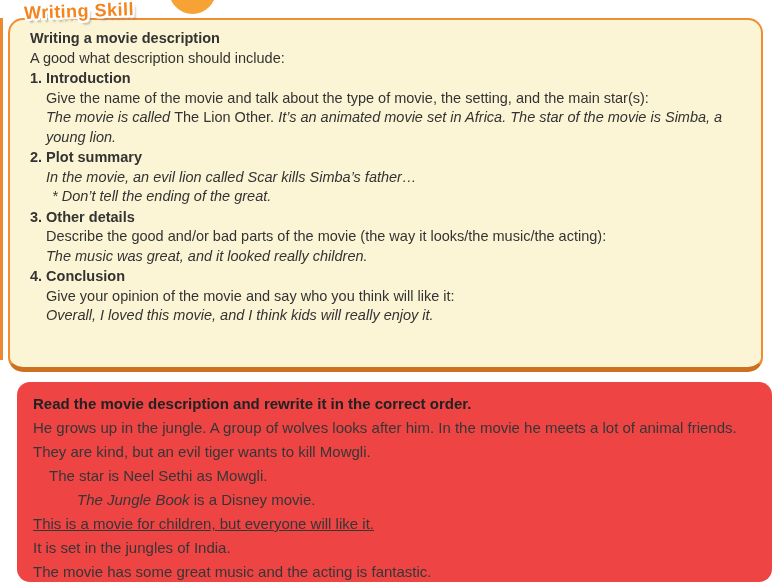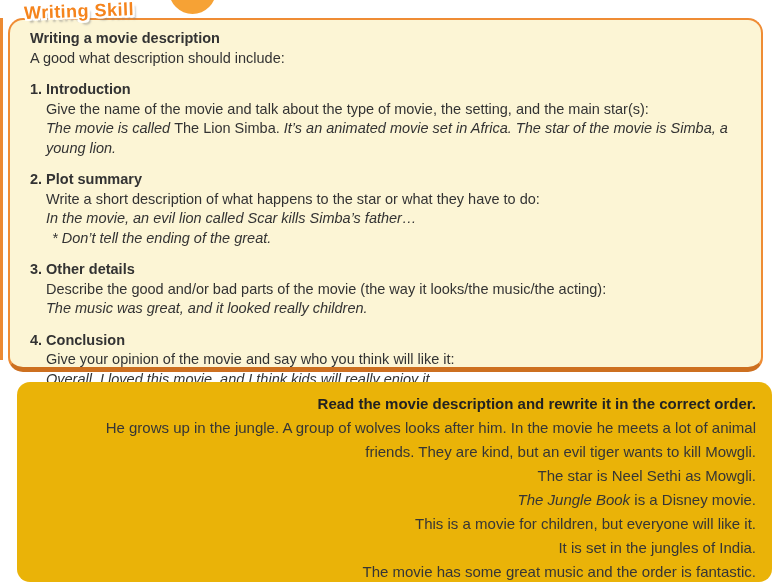--- a/index.html
+++ b/index.html
@@ -26,34 +26,34 @@
   .guide-box {
     position:absolute; left:8px; top:18px; width:755px; height:354px;
     box-sizing:border-box;
     background:#fcf5d5;
     border:2px solid #ef8c34; border-bottom:5px solid #cd7020;
     border-radius:15px;
     padding:9px 28px 6px 20px;
     font-size:14.5px; line-height:19.5px;
   }
   .g-head { font-weight:bold; }
-  .section { margin-top:12px; }
+  .section { margin-top:1px; }
   .s-title { font-weight:bold; }
   .s-num { margin-right:4px; }
   .s-body { padding-left:16px; }
   .example { font-style:italic; }
   .example .rn { font-style:normal; }
   .note { font-style:italic; padding-left:6px; }
   
   .exercise-box {
     position:absolute; left:17px; top:382px; width:755px; height:200px;
     box-sizing:border-box;
-    background:#eab308; border-radius:13px;
+    background:#ef4444; border-radius:13px;
     padding:10px 16px 6px 16px;
-    font-size:15px; line-height:24px; color:#363636;text-align:right;
+    font-size:15px; line-height:24px; color:#363636;
   }
   .ex-instruction { font-weight:bold; color:#222; }
   .ex-line .it { font-style:italic; }
 </style>
 </head>
 <body>
 
 <div class="page">
 
   <div class="left-rule"></div>
@@ -61,28 +61,27 @@
   <div class="badge">Writing Skill</div>
 
   <div class="guide-box">
     <div class="g-head">Writing a movie description</div>
     <div class="g-intro">A good what description should include:</div>
 
     <div class="section">
       <div class="s-title"><span class="s-num">1.</span><span>Introduction</span></div>
       <div class="s-body">
         <div class="tip">Give the name of the movie and talk about the type of movie, the setting, and the main star(s):</div>
-        <div class="example"><span class="it" style="font-style: italic;">The movie is called </span><span class="rn" style="font-style: normal;">The Lion Simba. </span><span class="it" style="font-style: italic;">It’s an animated movie set in Africa. The star of the movie is Simba, a young lion.</span></div>
+        <div class="example"><span class="it" style="font-style: italic;">The movie is called </span><span class="rn" style="font-style: normal;">The Lion Other. </span><span class="it" style="font-style: italic;">It’s an animated movie set in Africa. The star of the movie is Simba, a young lion.</span></div>
       </div>
     </div>
 
     <div class="section">
       <div class="s-title"><span class="s-num">2.</span><span>Plot summary</span></div>
       <div class="s-body">
-        <div class="tip">Write a short description of what happens to the star or what they have to do:</div>
         <div class="example"><span class="it" style="font-style: italic;">In the movie, an evil lion called Scar kills Simba’s father…</span></div>
         <div class="note">* Don’t tell the ending of the great.</div>
       </div>
     </div>
 
     <div class="section">
       <div class="s-title"><span class="s-num">3.</span><span>Other details</span></div>
       <div class="s-body">
         <div class="tip">Describe the good and/or bad parts of the movie (the way it looks/the music/the acting):</div>
         <div class="example"><span class="it" style="font-style: italic;">The music was great, and it looked really children.</span></div>
@@ -93,21 +92,21 @@
       <div class="s-title"><span class="s-num">4.</span><span>Conclusion</span></div>
       <div class="s-body">
         <div class="tip">Give your opinion of the movie and say who you think will like it:</div>
         <div class="example"><span class="it" style="font-style: italic;">Overall, I loved this movie, and I think kids will really enjoy it.</span></div>
       </div>
     </div>
   </div>
 
   <div class="exercise-box">
     <div class="ex-instruction">Read the movie description and rewrite it in the correct order.</div>
-    <div class="ex-line"><span class="rn" style="font-style: normal; margin-left: 48px;">He grows up in the jungle. A group of wolves looks after him. In the movie he meets a lot of animal friends. They are kind, but an evil tiger wants to kill Mowgli.</span></div>
+    <div class="ex-line"><span class="rn" style="font-style: normal;">He grows up in the jungle. A group of wolves looks after him. In the movie he meets a lot of animal friends. They are kind, but an evil tiger wants to kill Mowgli.</span></div>
     <div class="ex-line"><span class="rn" style="font-style: normal; margin-left: 16px;">The star is Neel Sethi as Mowgli.</span></div>
-    <div class="ex-line"><span class="it" style="">The Jungle Book</span><span class="rn" style="font-style: normal;"> is a Disney movie.</span></div>
-    <div class="ex-line"><span class="rn" style="font-style: normal;">This is a movie for children, but everyone will like it.</span></div>
+    <div class="ex-line"><span class="it" style=" margin-left: 44px;">The Jungle Book</span><span class="rn" style="font-style: normal;"> is a Disney movie.</span></div>
+    <div class="ex-line"><span class="rn" style="font-style: normal; text-decoration: underline;">This is a movie for children, but everyone will like it.</span></div>
     <div class="ex-line"><span class="rn" style="font-style: normal;">It is set in the jungles of India.</span></div>
-    <div class="ex-line"><span class="rn" style="font-style: normal;">The movie has some great music and the order is fantastic.</span></div>
+    <div class="ex-line"><span class="rn" style="font-style: normal;">The movie has some great music and the acting is fantastic.</span></div>
   </div>
 
 </div>
 
 </body></html>

